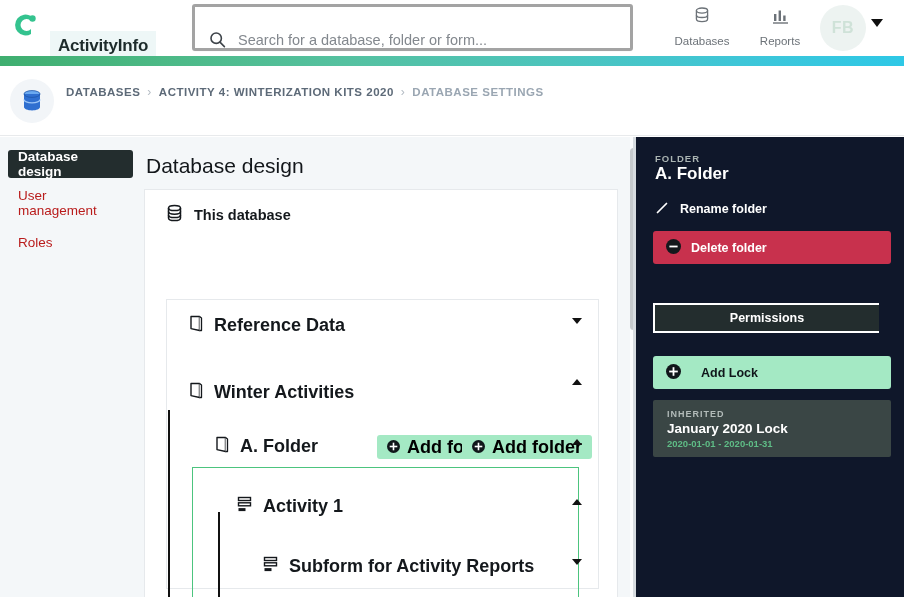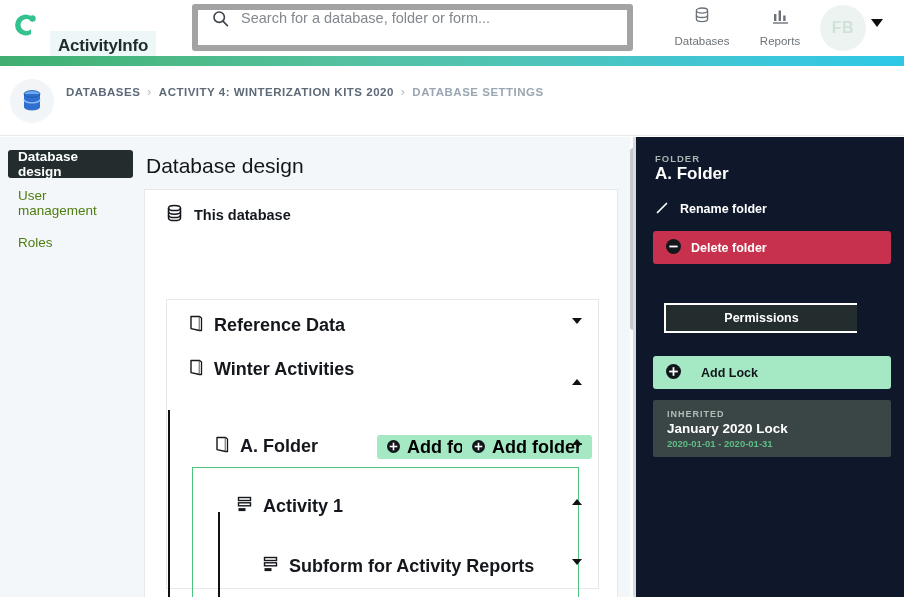--- a/index.html
+++ b/index.html
@@ -23,22 +23,22 @@
   .brand {
     position: absolute; left: 50px; top: 31px;
     height: 30px; padding: 0 8px;
     display: flex; align-items: center;
     background: #eef7f7;
     font-size: 17px; font-weight: bold; color: #1d2b2b;
     letter-spacing: -0.2px;
   }
   .searchbox {
     position: absolute; left: 192px; top: 4px; width: 441px; height: 47px;
-    border: 6px solid #a3a3a3; border-radius: 3px; background: #fff;
-    display: flex; align-items: flex-start;
+    border: 3px solid #a3a3a3; border-radius: 3px; background: #fff;
+    display: flex; align-items: flex-end;
     box-shadow: 0 1px 1px rgba(0,0,0,0.02);
   }
   .searchbox .si { margin-left: 14px; margin-right: 12px; display: flex; }
   .searchbox input {
     border: none; outline: none; flex: 1;
     font-family: "Liberation Sans", sans-serif;
     font-size: 14.5px; color: #2b2b2b; background: transparent;
     padding-right: 12px;
   }
   .searchbox input::placeholder { color: #83888e; }
@@ -104,21 +104,21 @@
 
   
   .sidebar {
     position: absolute; left: 0; top: 137px; width: 141px; height: 460px;
     background: #f4f7f9;
     padding-top: 13px;
   }
   .side-item {
     height: 28px; margin: 0 8px 11px 8px; padding: 0 10px;
     display: flex; align-items: center;
-    font-size: 13.5px; color: #4d7c0f; border-radius: 3px; cursor: pointer;
+    font-size: 13.5px; color: #b91c1c; border-radius: 3px; cursor: pointer;
   }
   .side-item.active { background: #232d2e; color: #ffffff; font-weight: bold; }
 
   
   .main {
     position: absolute; left: 141px; top: 137px; width: 495px; height: 460px;
     background: #f4f7f9; overflow: hidden;
   }
   .main-title {
     position: absolute; left: 5px; top: 17px;
@@ -201,21 +201,21 @@
     font-size: 12.5px; font-weight: bold; color: #ffffff; cursor: pointer;
   }
   .rp-delete {
     position: absolute; left: 17px; top: 94px; width: 238px; height: 33px;
     background: #c8314d; border-radius: 3px;
     display: flex; align-items: center; gap: 10px; padding-left: 13px;
     font-size: 12.5px; font-weight: bold; color: #ffffff; cursor: pointer;
   }
 
   .tabs {
-    position: absolute; left: 28px; top: 166px; width: 193px; height: 30px;
+    position: absolute; left: 17px; top: 166px; width: 226px; height: 30px;
     display: flex;
   }
   .tab {
     flex: 1; display: flex; align-items: center; justify-content: center;
     font-size: 12.5px; font-weight: bold; cursor: pointer;
     background: #ffffff; color: #15191c;
   }
   .tab.active {
     background: #232d2e; color: #ffffff;
     border: 2px solid #ffffff; border-right: none;
@@ -368,21 +368,21 @@
         <span>
           <svg width="14" height="17" viewBox="0 0 14 17">
             <path d="M2 1.5 L10.5 1.5 L10.5 15.5 L2 13.6 Z" fill="#ffffff" stroke="#14181c" stroke-width="1.4" stroke-linejoin="round"></path>
             <path d="M10.5 1.5 L12.5 3 L12.5 15.5 L10.5 15.5" fill="#ffffff" stroke="#14181c" stroke-width="1.3" stroke-linejoin="round"></path>
           </svg>
         </span>
         <span class="rlabel">Reference Data</span>
       </div>
       <div class="chev down" style="top:81px; right:35px; position:absolute;"></div>
 
-      <div class="row" style="left:44px; top:119px;">
+      <div class="row" style="left:44px; top:142px;">
         <span>
           <svg width="14" height="17" viewBox="0 0 14 17">
             <path d="M2 1.5 L10.5 1.5 L10.5 15.5 L2 13.6 Z" fill="#ffffff" stroke="#14181c" stroke-width="1.4" stroke-linejoin="round"></path>
             <path d="M10.5 1.5 L12.5 3 L12.5 15.5 L10.5 15.5" fill="#ffffff" stroke="#14181c" stroke-width="1.3" stroke-linejoin="round"></path>
           </svg>
         </span>
         <span class="rlabel">Winter Activities</span>
       </div>
       <div class="chev up" style="top:142px; right:35px; position:absolute;"></div>
 

